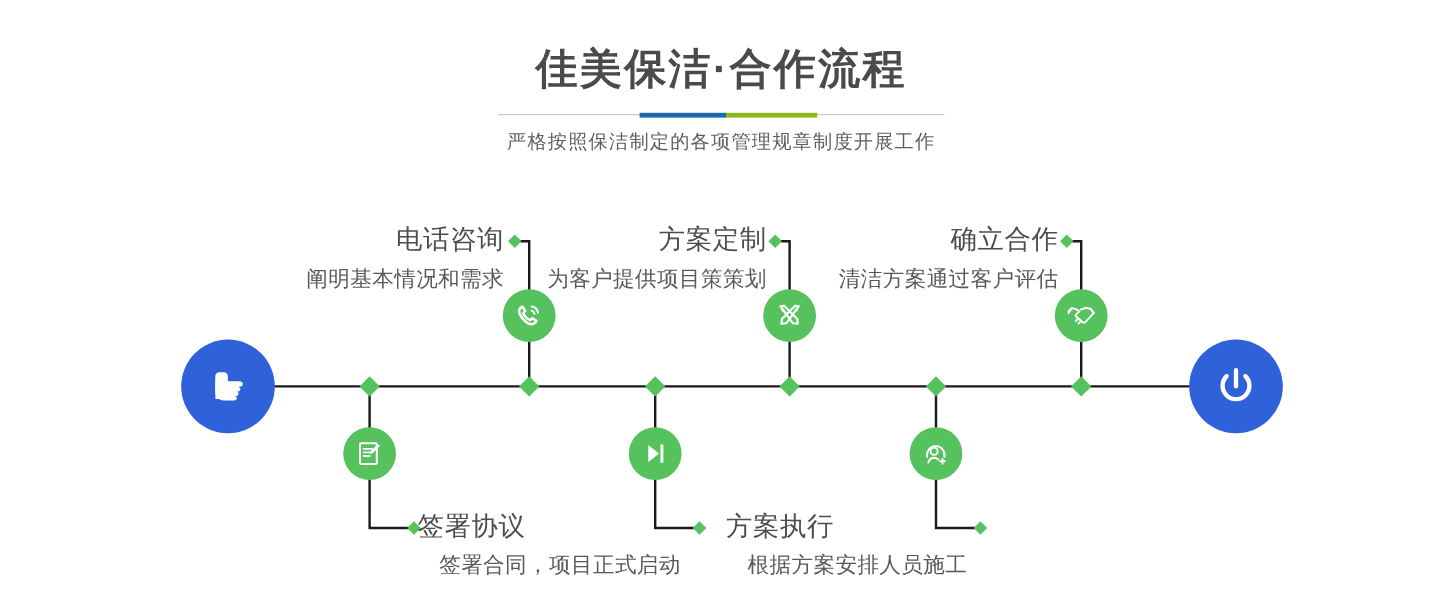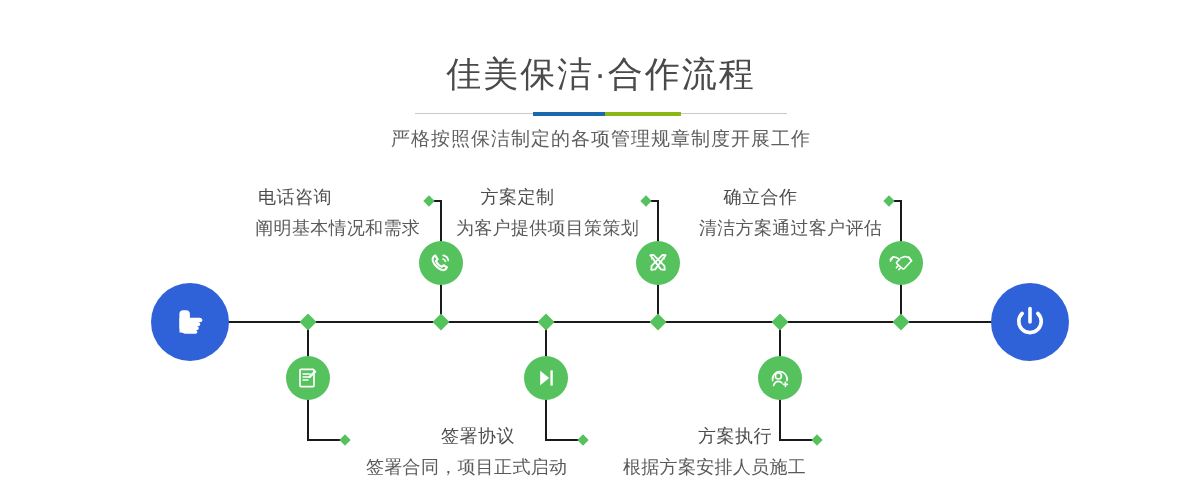--- a/index.html
+++ b/index.html
@@ -17,24 +17,24 @@
 
   
   .header {
     position: absolute;
     top: 0;
     left: 0;
     width: 1202px;
     text-align: center;
   }
   .title {
-    margin: 16px;
+    margin: 0;
     padding-top: 36px;
     font-size: 35px;
-    font-weight: normal;
+    font-weight: bold;
     letter-spacing: 2px;
     color: #4a4a4a;
     line-height: 1.25;
     font-family: "Liberation Sans", "DejaVu Sans", sans-serif;
   }
   .divider {
     position: relative;
     width: 372px;
     height: 4px;
     margin: 14px auto 0 auto;
@@ -59,21 +59,21 @@
     position: absolute;
     top: 0;
     left: 190px;
     width: 76px;
     height: 4px;
     background: #8cb817;
   }
   .subtitle {
     margin: 0;
     padding-top: 10px;
-    font-size: 19px;
+    font-size: 16px;
     color: #5f5f5f;
     letter-spacing: 1px;
   }
 
   
   .flow {
     position: absolute;
     top: 0;
     left: 0;
     width: 1202px;
@@ -98,25 +98,24 @@
     height: 78px;
     background: #2f62d8;
   }
   .node-circle svg { display: block; }
 
   .label-group {
     position: absolute;
     white-space: nowrap;
   }
   .label-title {
-    font-size: 18px;
+    font-size: 22px;
     color: #4d4d4d;
     letter-spacing: 0.5px;
     line-height: 1.2;
-    text-align: center;
   }
   .label-desc {
     font-size: 18px;
     color: #595959;
     letter-spacing: 0.3px;
     line-height: 1.2;
     padding-top: 9px;
   }
   .label-top { text-align: right; }
   .label-bottom { text-align: left; }

